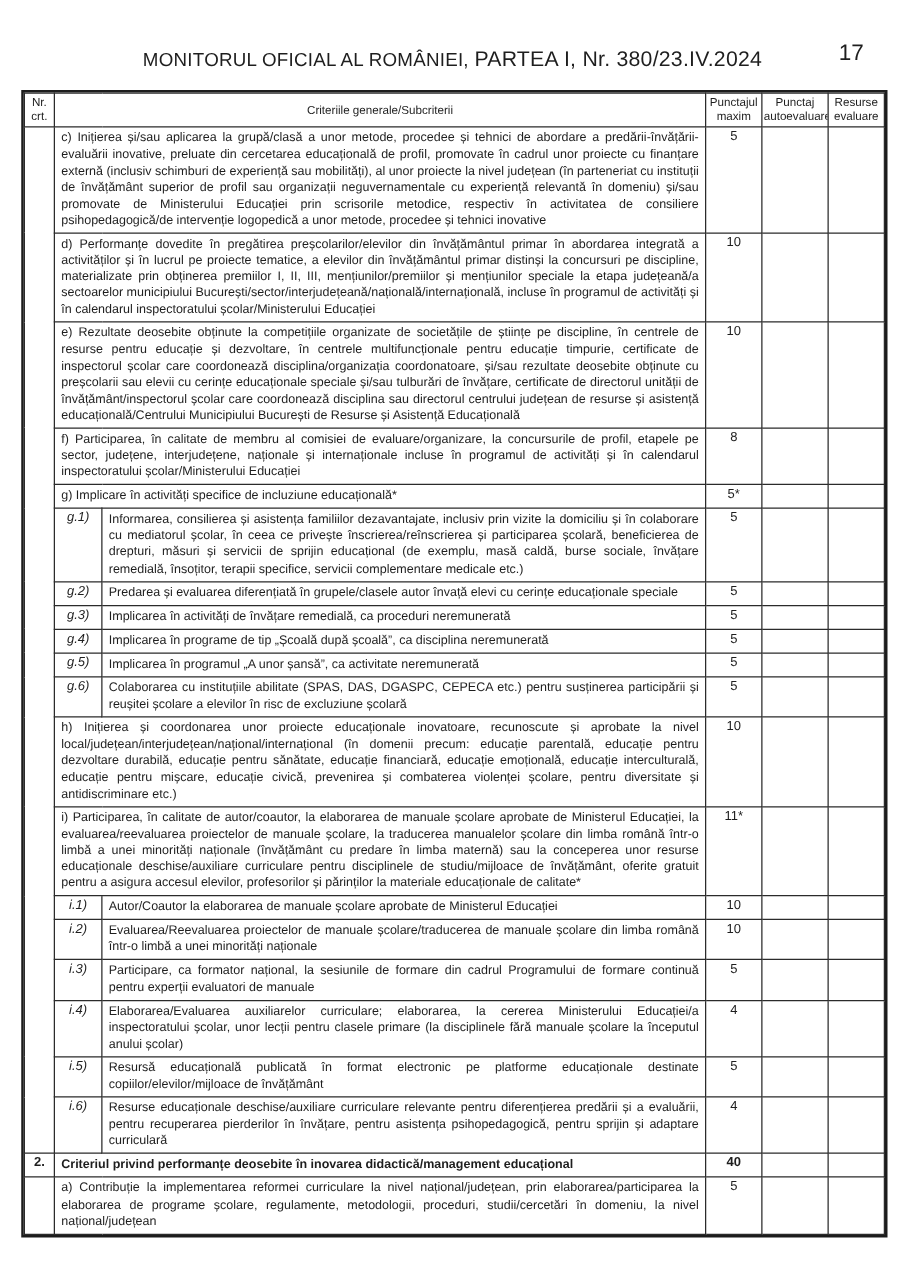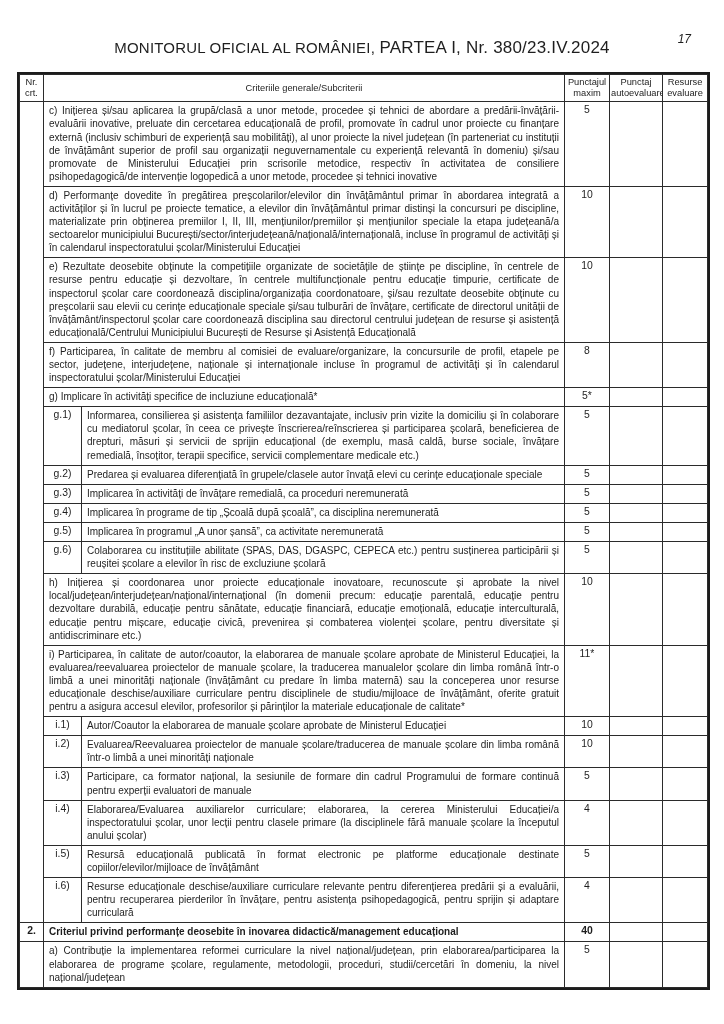--- a/index.html
+++ b/index.html
@@ -10,42 +10,42 @@
     color: #1e1e1e;
     position: relative;
     -webkit-font-smoothing: antialiased;
   }
   .page-header {
     position: absolute; top: 38px; left: 0; width: 100%;
     text-align: center; white-space: nowrap;
   }
   .page-header .t1 { font-size: 15px; letter-spacing: 0.2px; margin-top: 24px; }
   .page-header .t2 { font-size: 17px; letter-spacing: 0.2px; }
-  .page-number { position: absolute; top: 32px; right: 33px; font-size: 12px; font-style: italic; }
+  .page-number { position: absolute; top: 32px; right: 33px; font-size: 18px; }
 
   .table-wrap {
     position: absolute; top: 72px; left: 17px; width: 689px;
     border: 2px solid #1c1c1c;
   }
   table { border-collapse: collapse; width: 100%; table-layout: fixed; }
   td, th { border: 1px solid #2b2b2b; vertical-align: top; overflow: hidden; }
   thead th {
     font-weight: normal; font-size: 9.3px; line-height: 1.2;
     text-align: center; vertical-align: middle; padding: 2px 1px;
   }
   col.col-nr   { width: 24px; }
   col.col-sub  { width: 38px; }
   col.col-max  { width: 45px; }
   col.col-auto { width: 53px; }
   col.col-eval { width: 45px; }
   td.text {
     font-size: 10px; line-height: 1.31;
     padding: 2px 5px 3px 5px; text-align: justify;
   }
-  td.sublabel { font-size: 10.4px; text-align: center; padding: 2px 2px; }
+  td.sublabel { font-size: 10.4px; text-align: center; padding: 2px 2px; font-style: italic; }
   td.pts { font-size: 10.4px; text-align: center; padding: 2px 1px; }
   td.nr  { font-size: 10.4px; text-align: center; padding: 2px 1px; }
   tr.bold td { font-weight: bold; }
 </style>
 </head>
 <body>
 
 <div class="page-header">
   <span class="t1">MONITORUL OFICIAL AL ROMÂNIEI,</span>
   <span class="t2">PARTEA I, Nr. 380/23.IV.2024</span>

